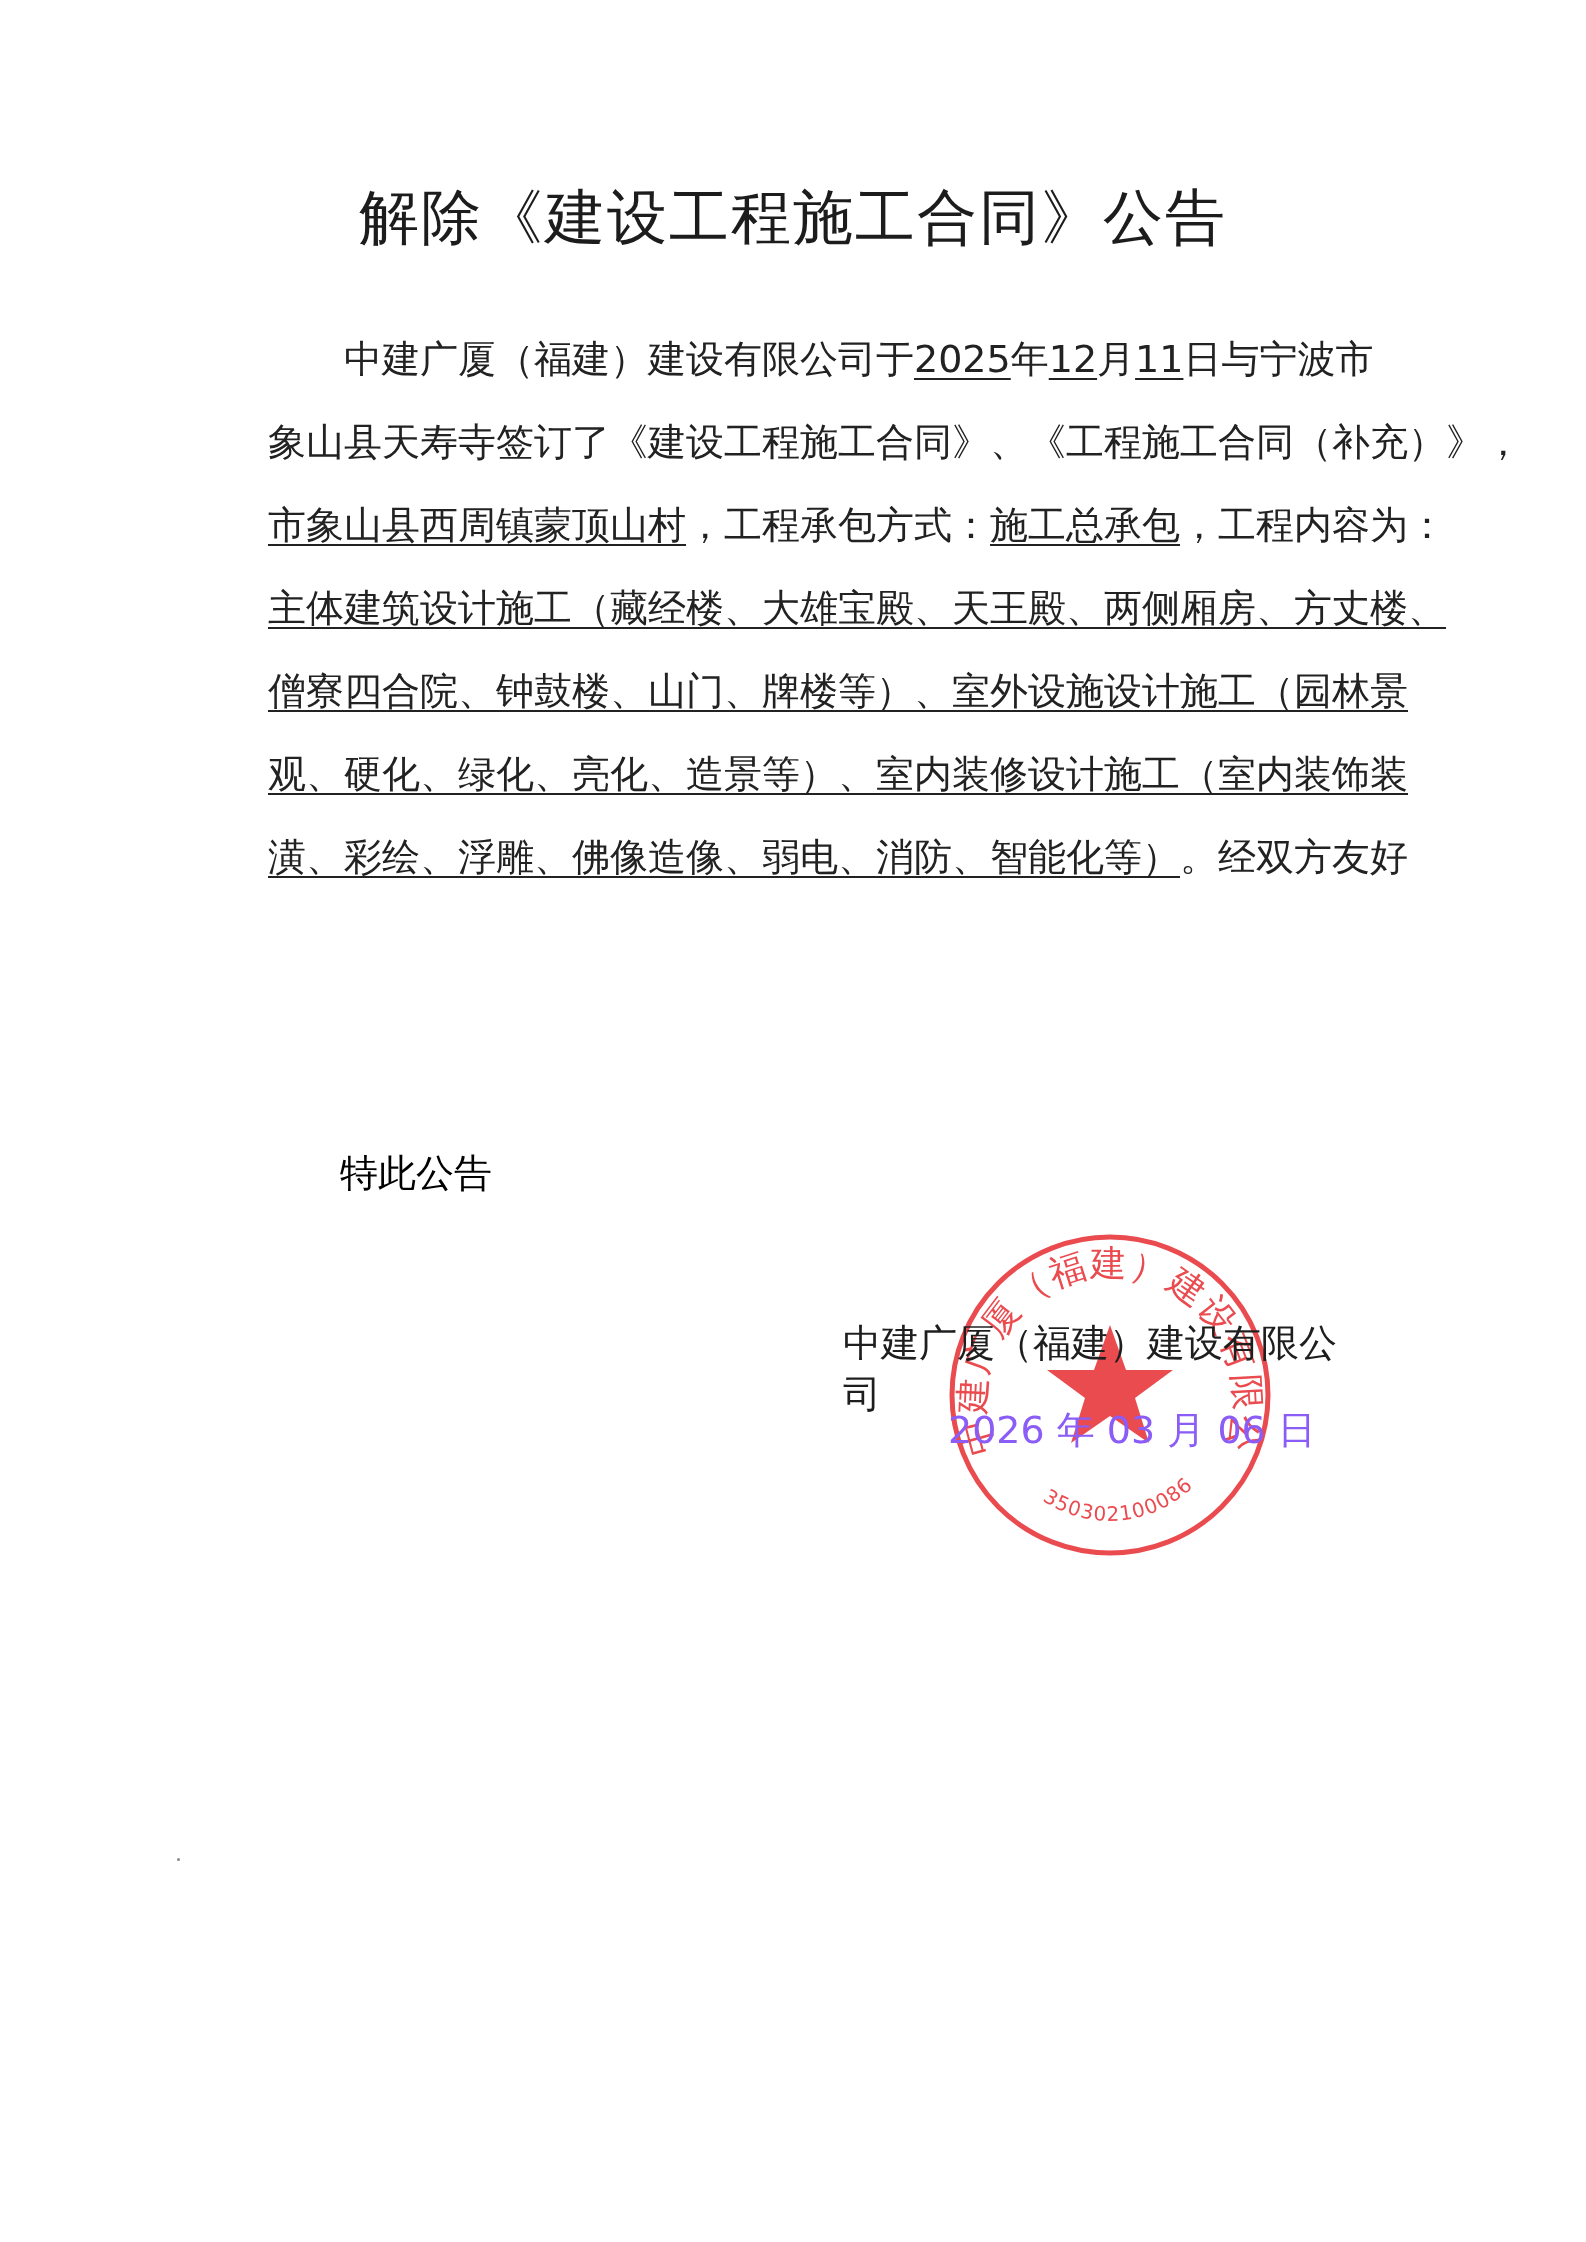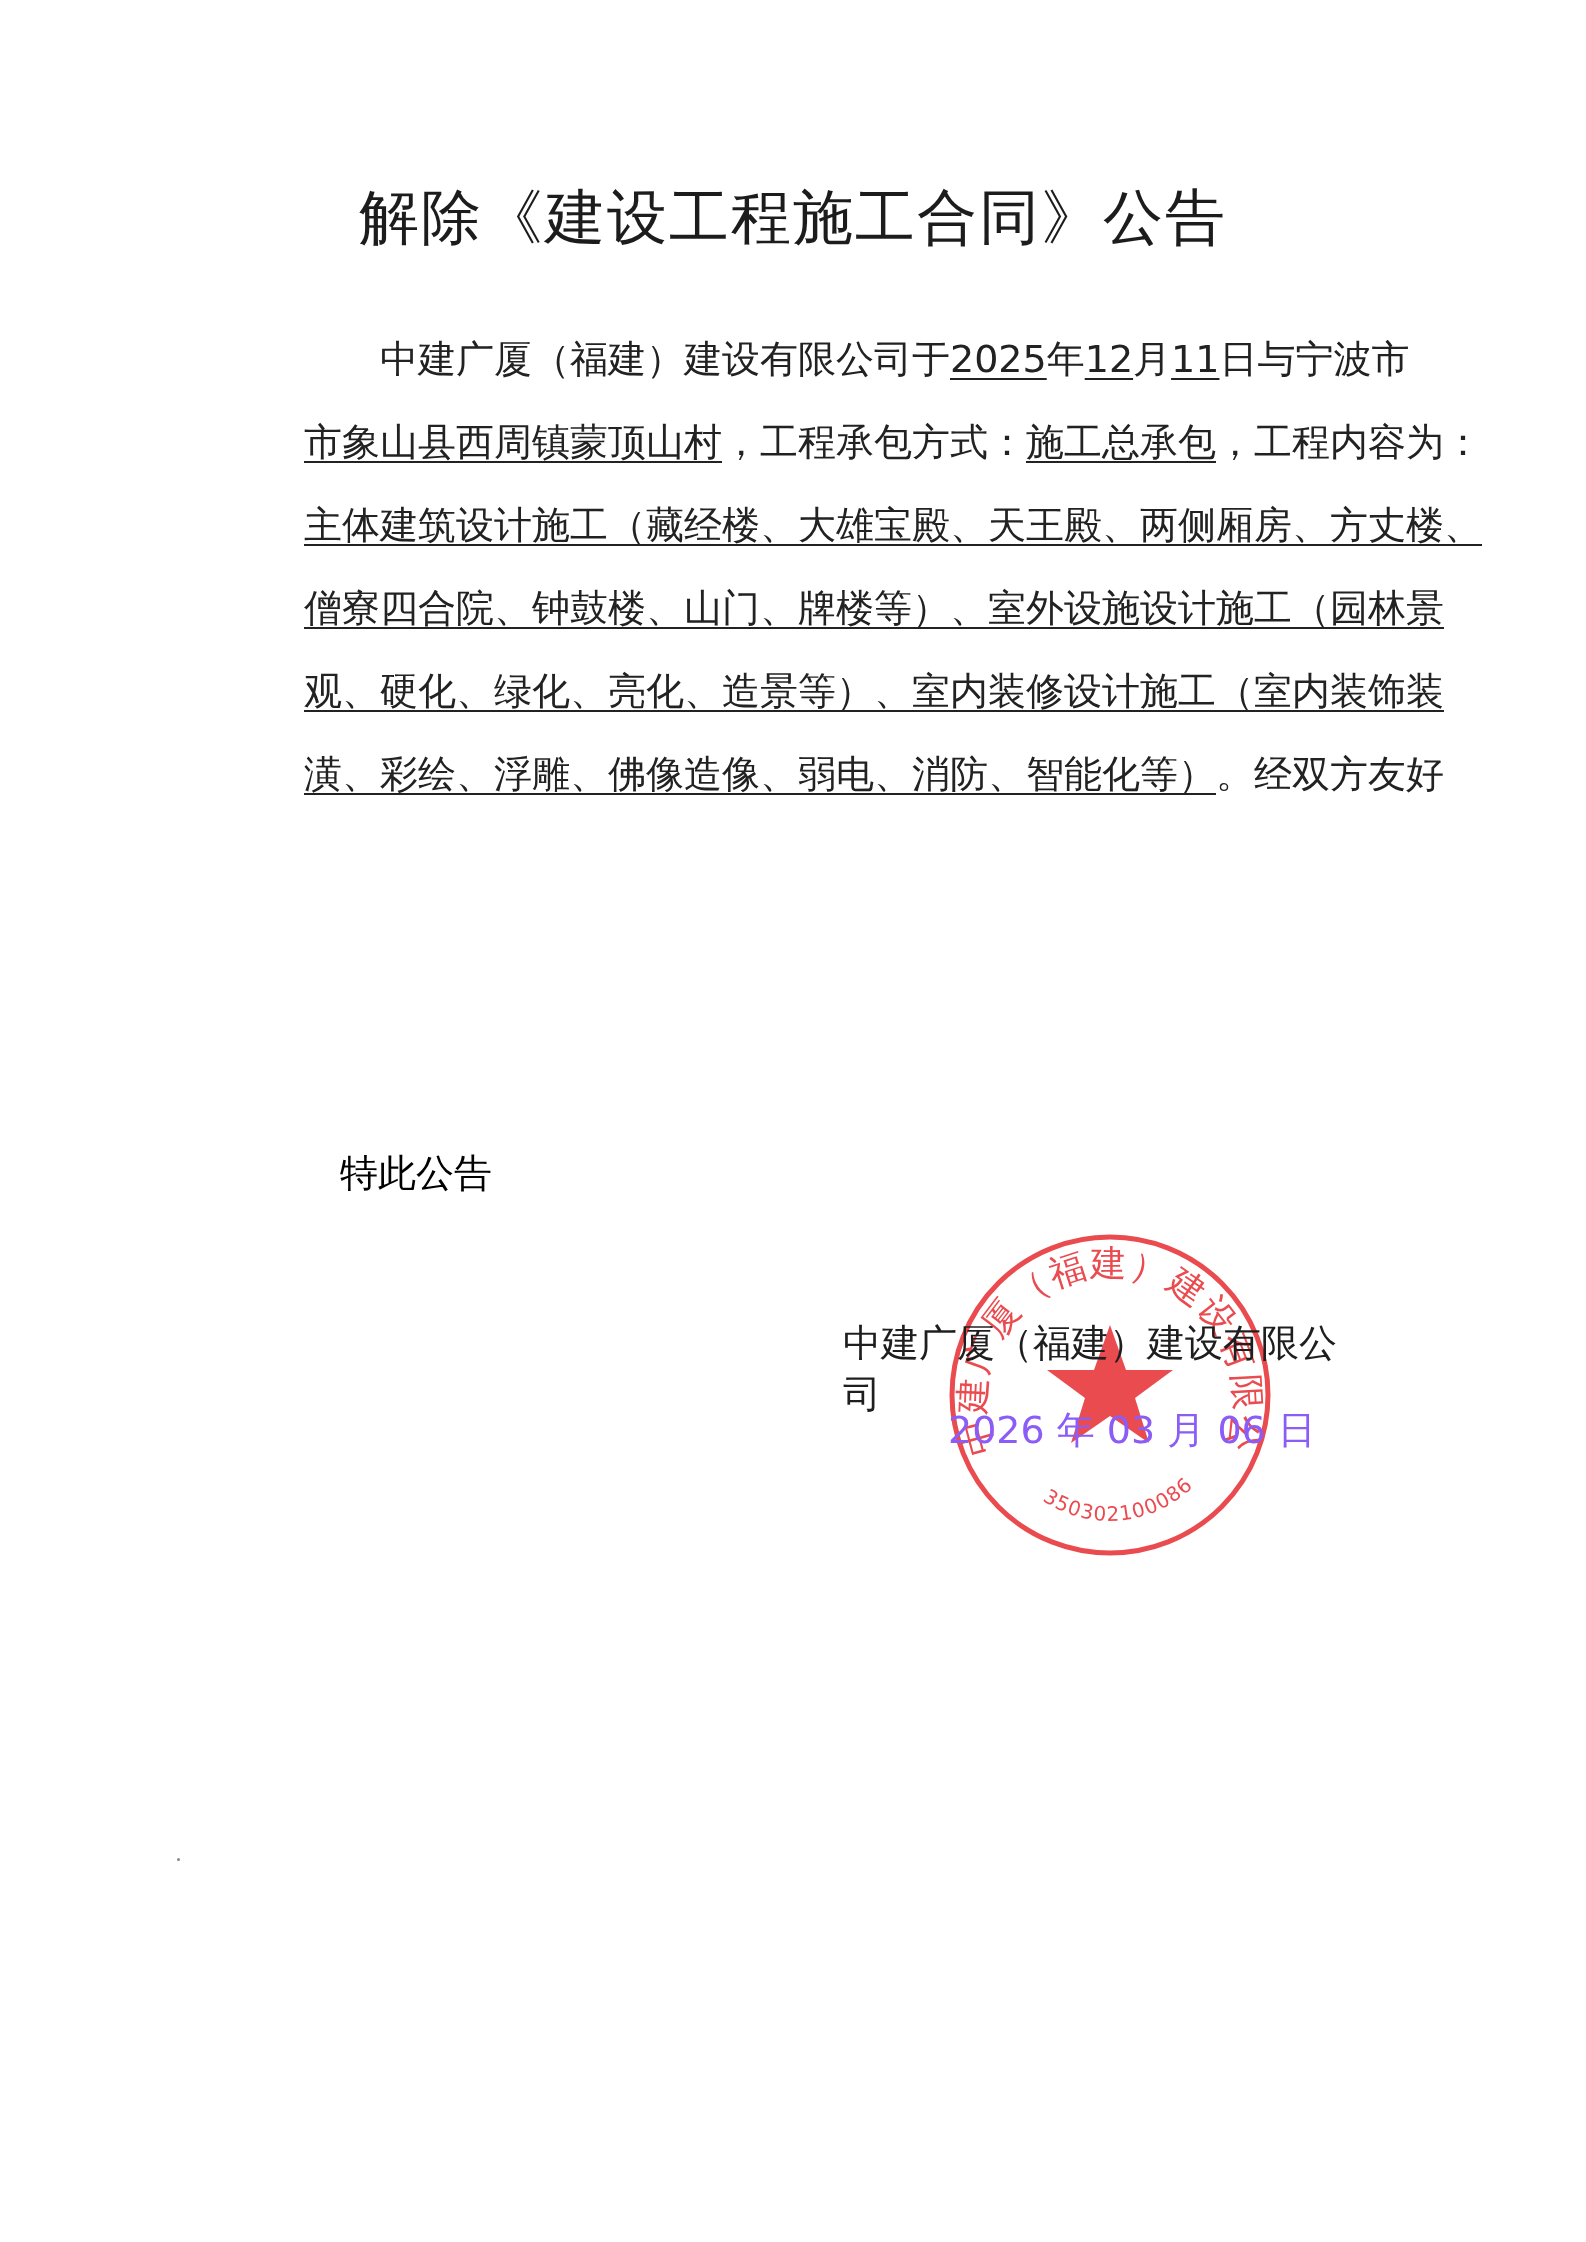--- a/index.html
+++ b/index.html
@@ -35,21 +35,20 @@
       position: absolute;
       left: 268px;
       width: 1112px;
       top: 318px;
       font-size: 38px;
       line-height: 83px;
       text-align: justify;
       text-align-last: left;
       color: #222;
       font-family: "DejaVu Sans", "Liberation Sans", sans-serif;
-      margin-left: 36px;
     }
     .line {
       display: block;
       white-space: nowrap;
       height: 83px;
     }
     .indent { padding-left: 76px; }
     .u {
       text-decoration: underline;
       text-decoration-thickness: 2px;
@@ -105,20 +104,23 @@
 
 <div class="page">
 
   <div class="title">解除《建设工程施工合同》公告</div>
 
   <div class="body-text">
     <span class="line indent">
       <span>中建广厦（福建）建设有限公司于</span><span class="u">2025</span><span>年</span><span class="u">12</span><span>月</span><span class="u">11</span><span>日与宁波市</span>
     </span>
     <span class="line">
+      <span>象山县天寿寺签订了《建设工程施工合同》、《工程施工合同（补充）》，</span>
+    </span>
+    <span class="line">
       <span class="u">市象山县西周镇蒙顶山村</span><span>，工程承包方式：</span><span class="u">施工总承包</span><span>，工程内容为：</span>
     </span>
     <span class="line">
       <span class="u">主体建筑设计施工（藏经楼、大雄宝殿、天王殿、两侧厢房、方丈楼、</span>
     </span>
     <span class="line">
       <span class="u">僧寮四合院、钟鼓楼、山门、牌楼等）、室外设施设计施工（园林景</span>
     </span>
     <span class="line">
       <span class="u">观、硬化、绿化、亮化、造景等）、室内装修设计施工（室内装饰装</span>

